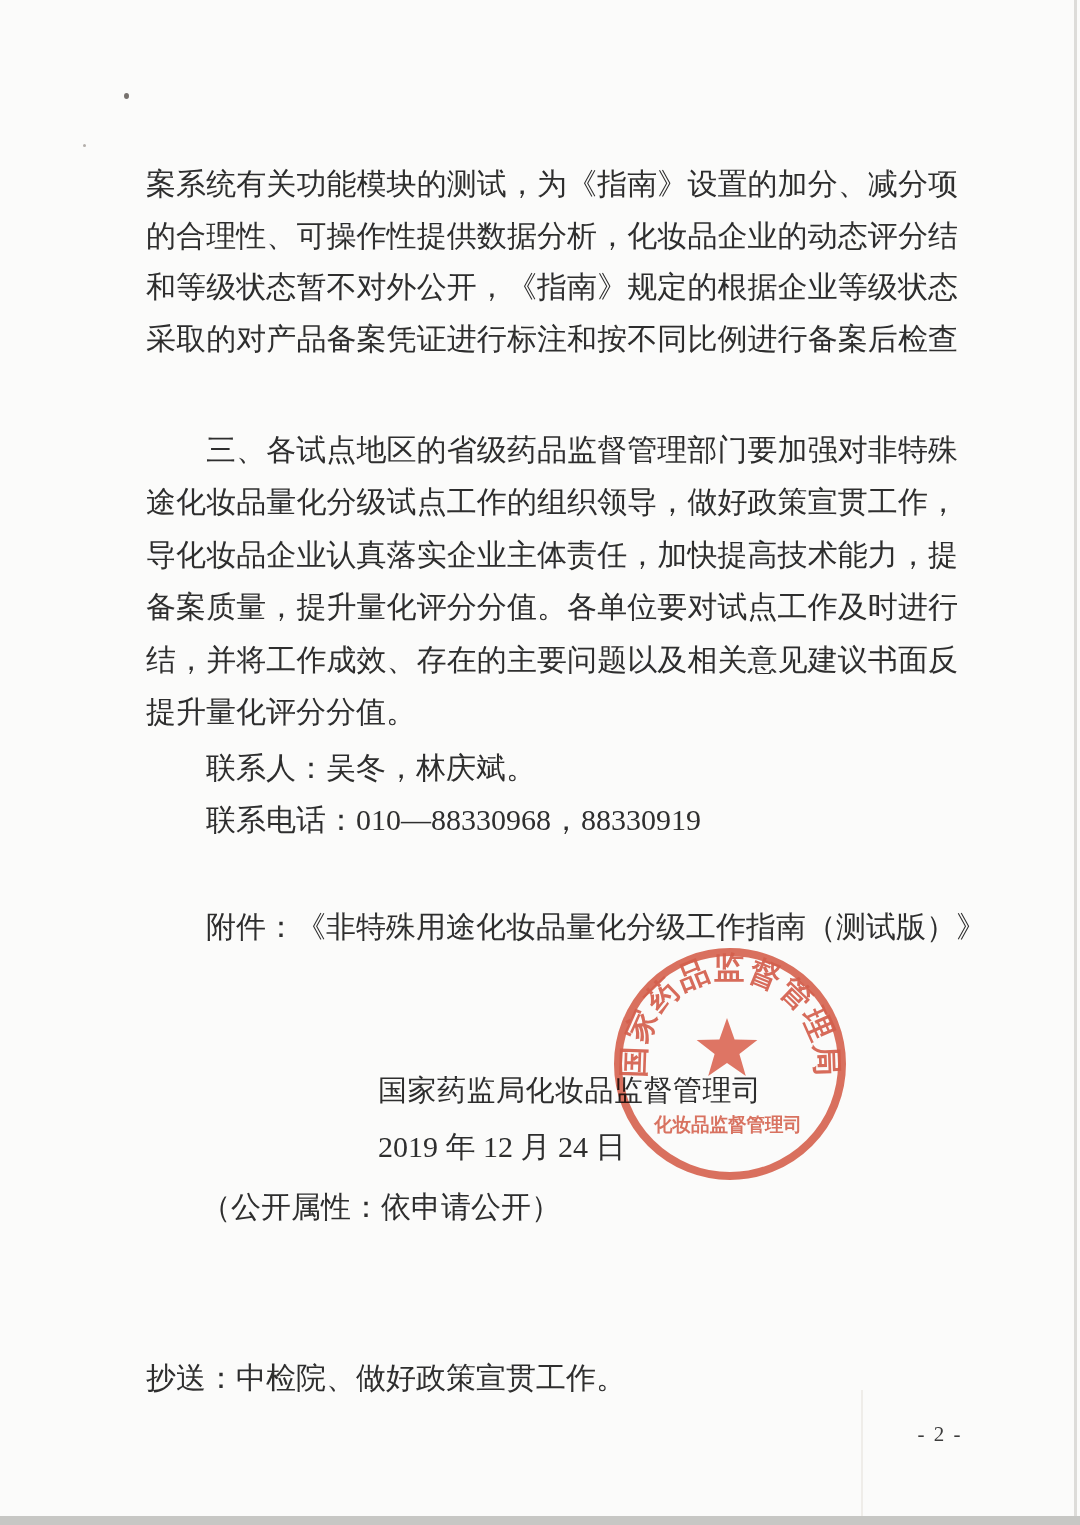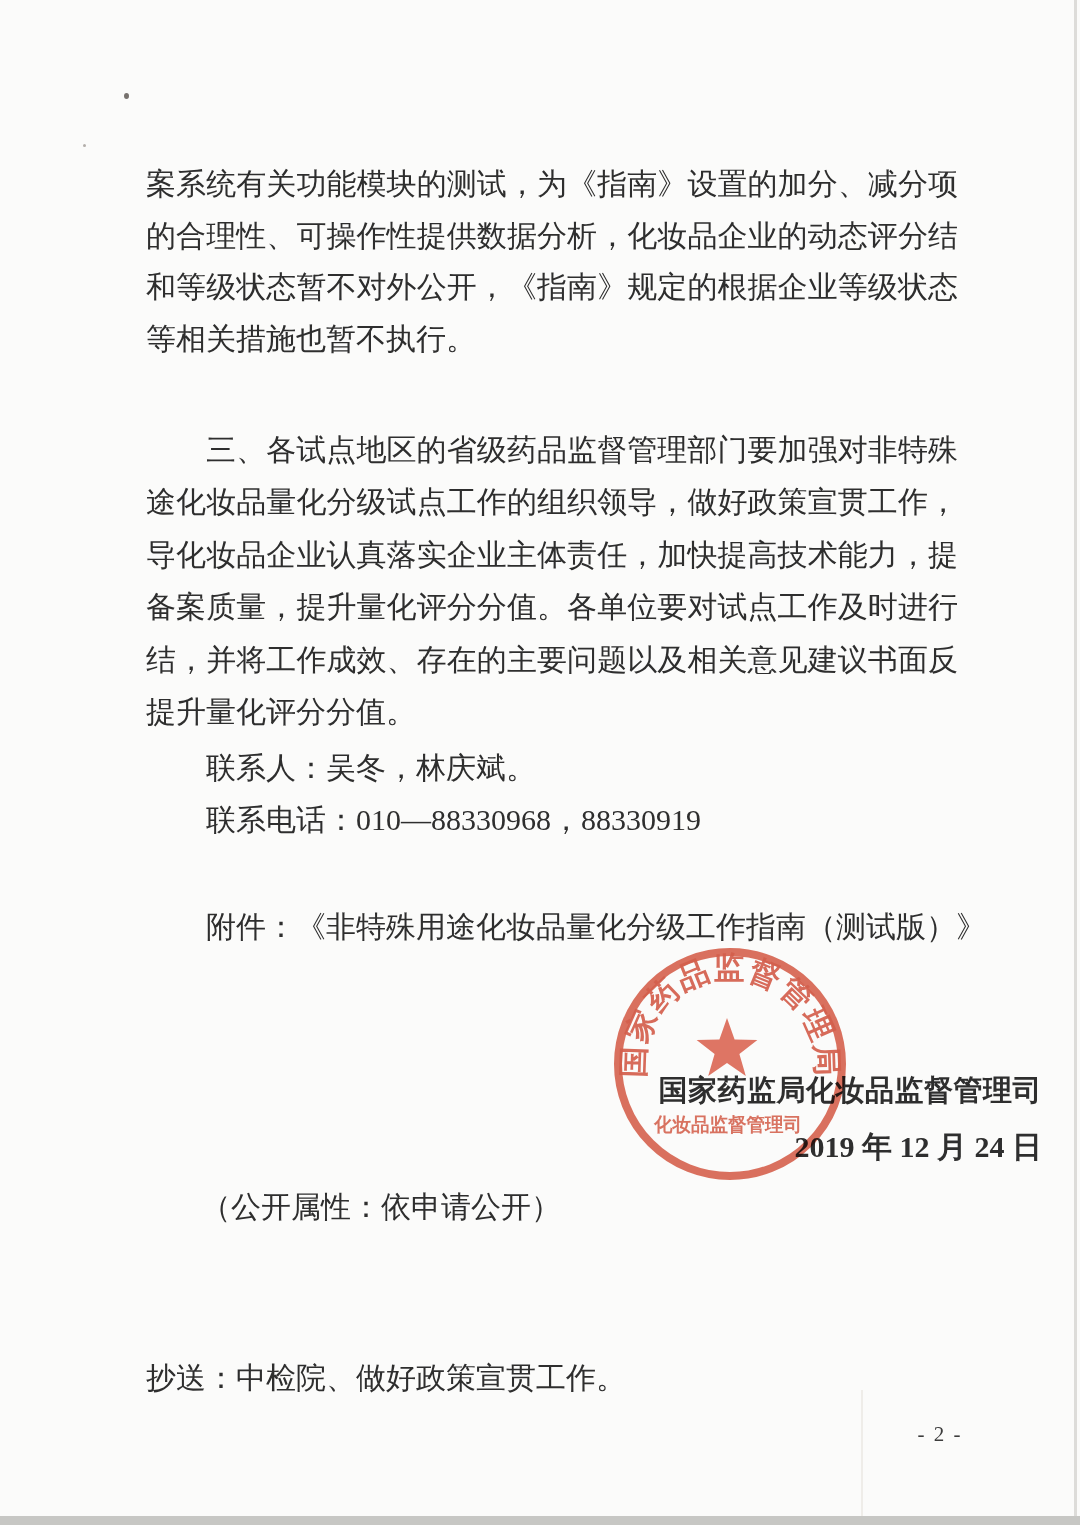--- a/index.html
+++ b/index.html
@@ -37,25 +37,24 @@
   }
   .pad2 { padding-left: 60px; }
   .contact-person { top: 742px; }
   .contact-phone  { top: 794px; }
   .attachment     { top: 901px; }
   .open-attribute { top: 1181px; padding-left: 55px; }
   .cc-line        { top: 1352px; }
 
   
   .sig {
-    left: 362px; width: 680px;
-    text-align: right;
+    left: 378px; width: 680px;
+    text-align: left;
     font-size: 29px; height: 52px; line-height: 52px;
     white-space: nowrap;
-    font-weight: bold;
   }
   .sig-org  { top: 1064px; letter-spacing: 0.5px; }
   .sig-date { top: 1121px; font-size: 30px; }
 
   .page-number {
     top: 1422px; left: 880px; width: 120px;
     text-align: center;
     font-size: 21px; color: #3c3c3c;
     letter-spacing: 2px;
   }
@@ -96,21 +95,21 @@
     background: #b3aeaa; border-radius: 50%;
   }
 </style>
 </head>
 <body>
 
 <div class="abs para p1">
   <div class="line just">案系统有关功能模块的测试，为《指南》设置的加分、减分项目</div>
   <div class="line just">的合理性、可操作性提供数据分析，化妆品企业的动态评分结果</div>
   <div class="line just">和等级状态暂不对外公开，《指南》规定的根据企业等级状态所</div>
-  <div class="line">等相关措施也暂不执行。</div>
+  <div class="line just">采取的对产品备案凭证进行标注和按不同比例进行备案后检查</div>
 </div>
 
 <div class="abs para p2">
   <div class="line just indent2">三、各试点地区的省级药品监督管理部门要加强对非特殊用</div>
   <div class="line just">途化妆品量化分级试点工作的组织领导，做好政策宣贯工作，引</div>
   <div class="line just">导化妆品企业认真落实企业主体责任，加快提高技术能力，提高</div>
   <div class="line just">备案质量，提升量化评分分值。各单位要对试点工作及时进行总</div>
   <div class="line just">结，并将工作成效、存在的主要问题以及相关意见建议书面反馈</div>
   <div class="line">提升量化评分分值。</div>
 </div>

